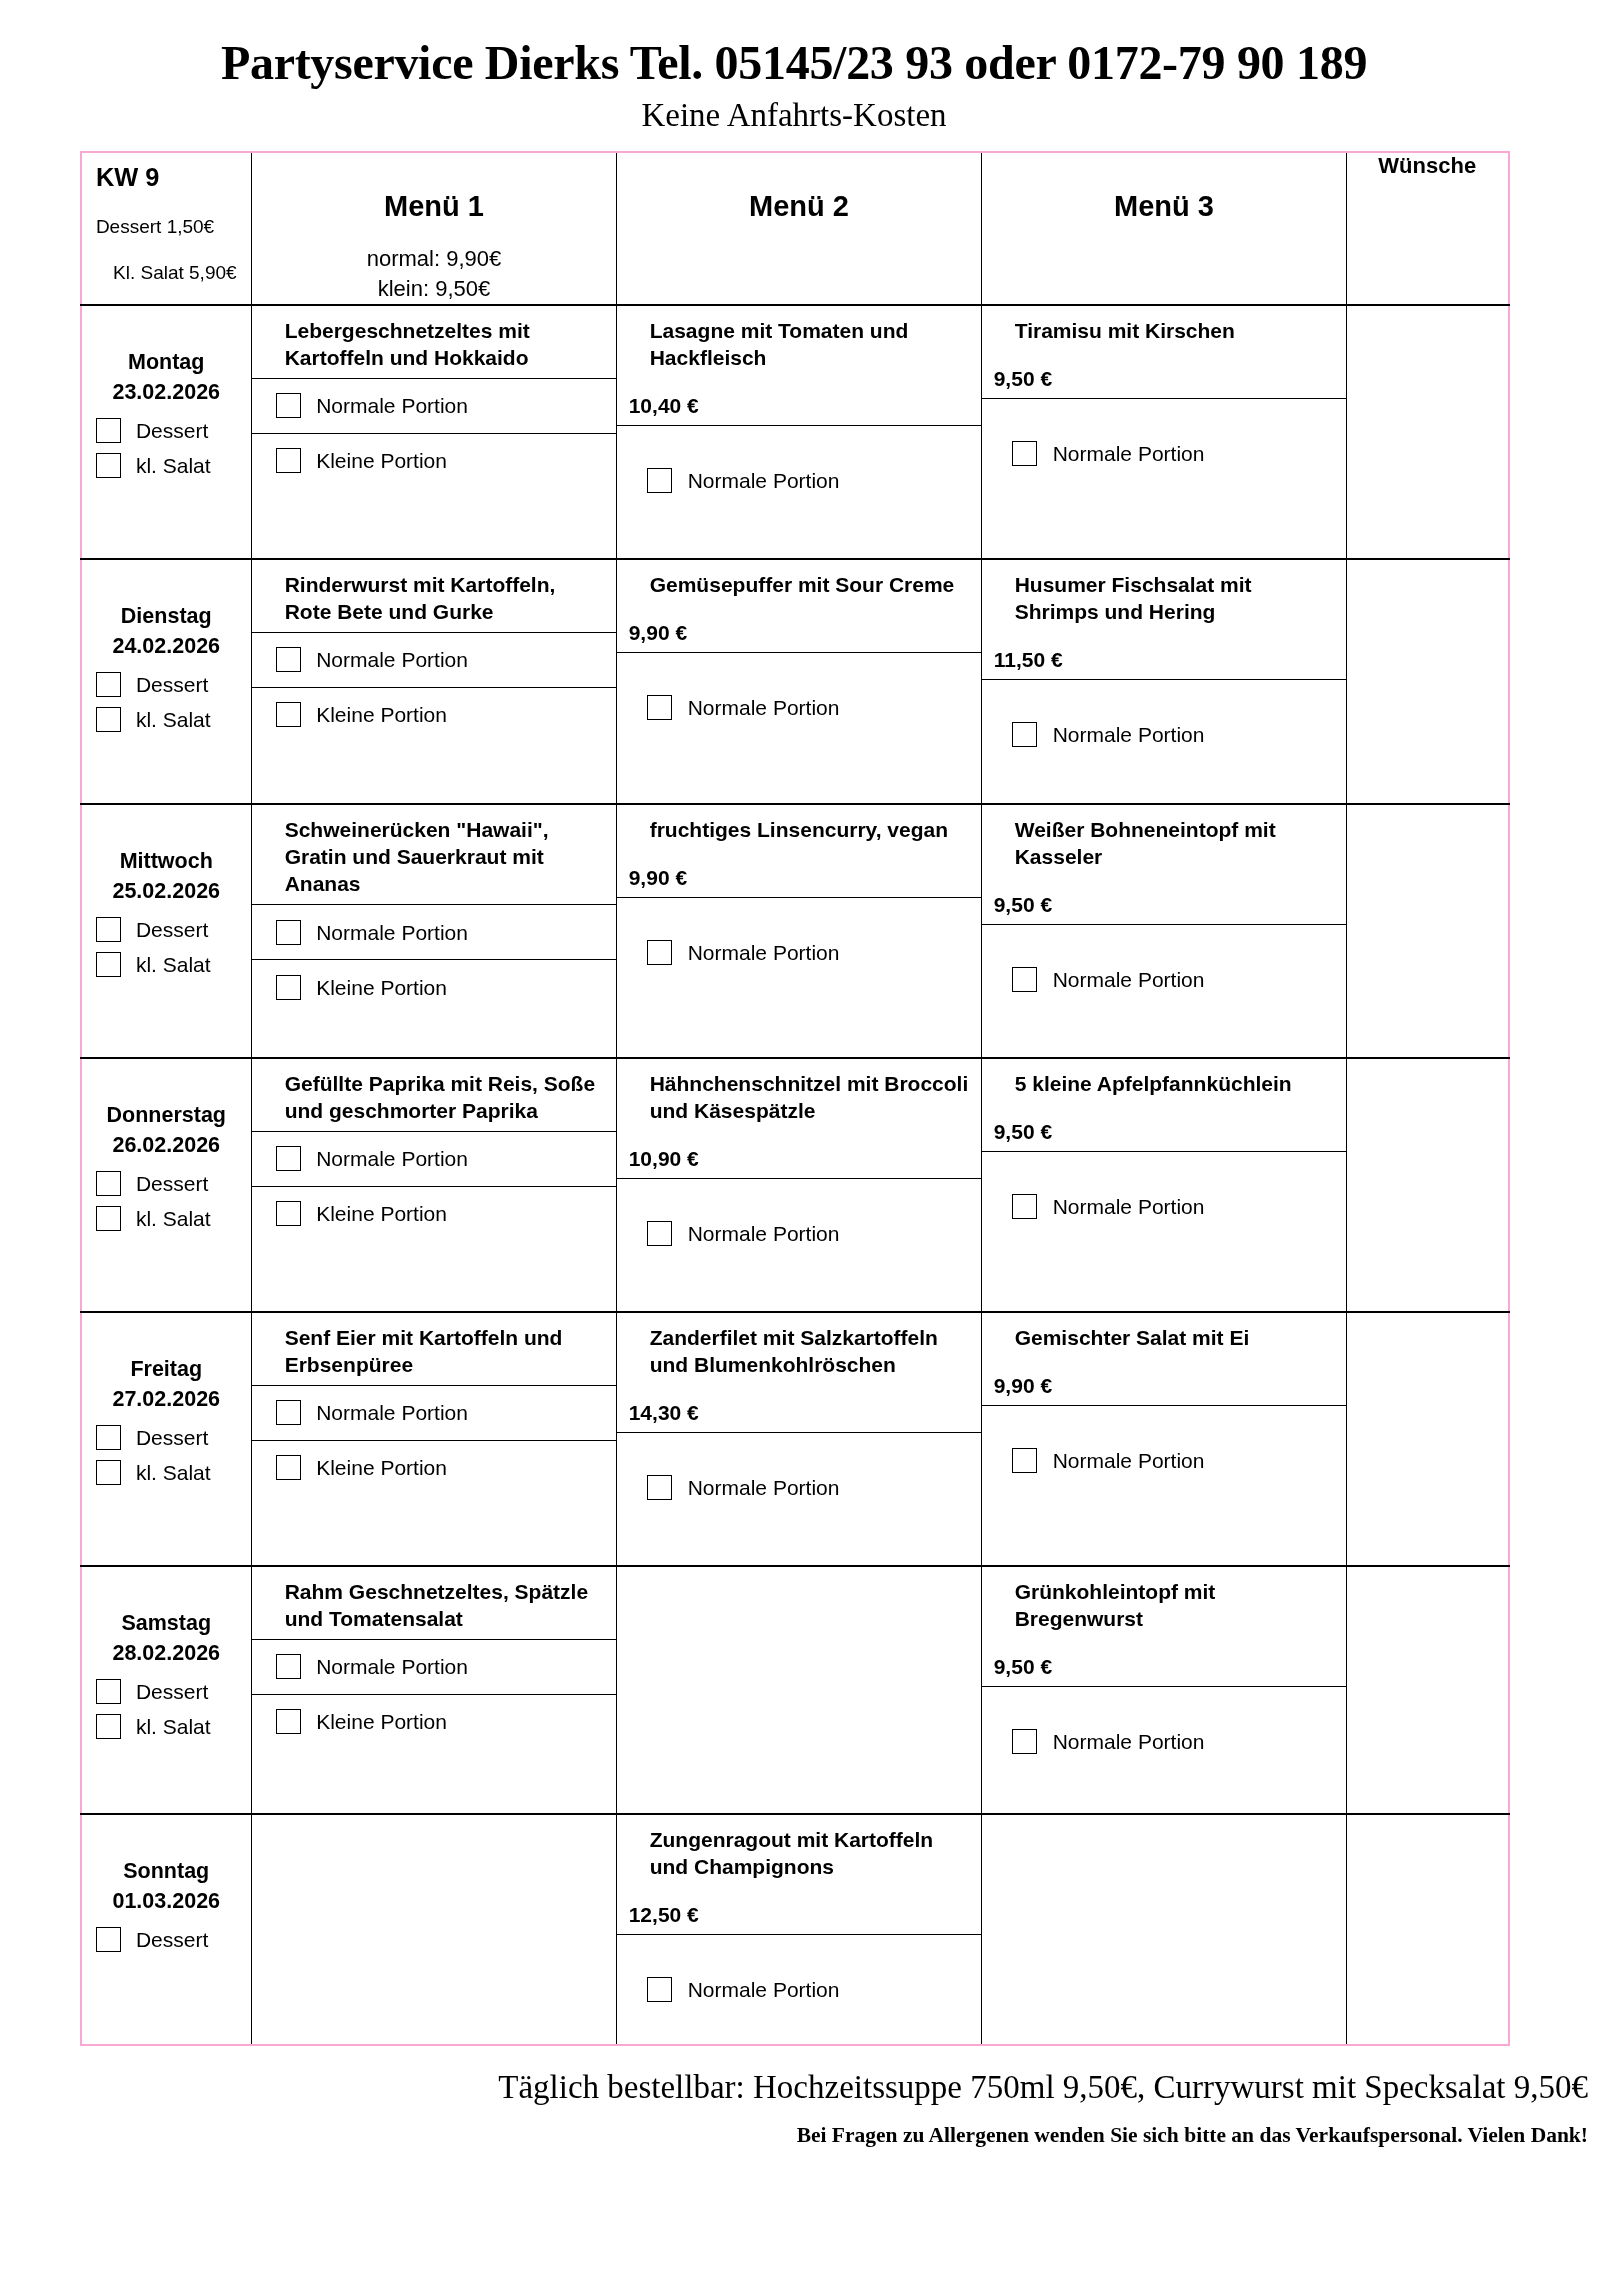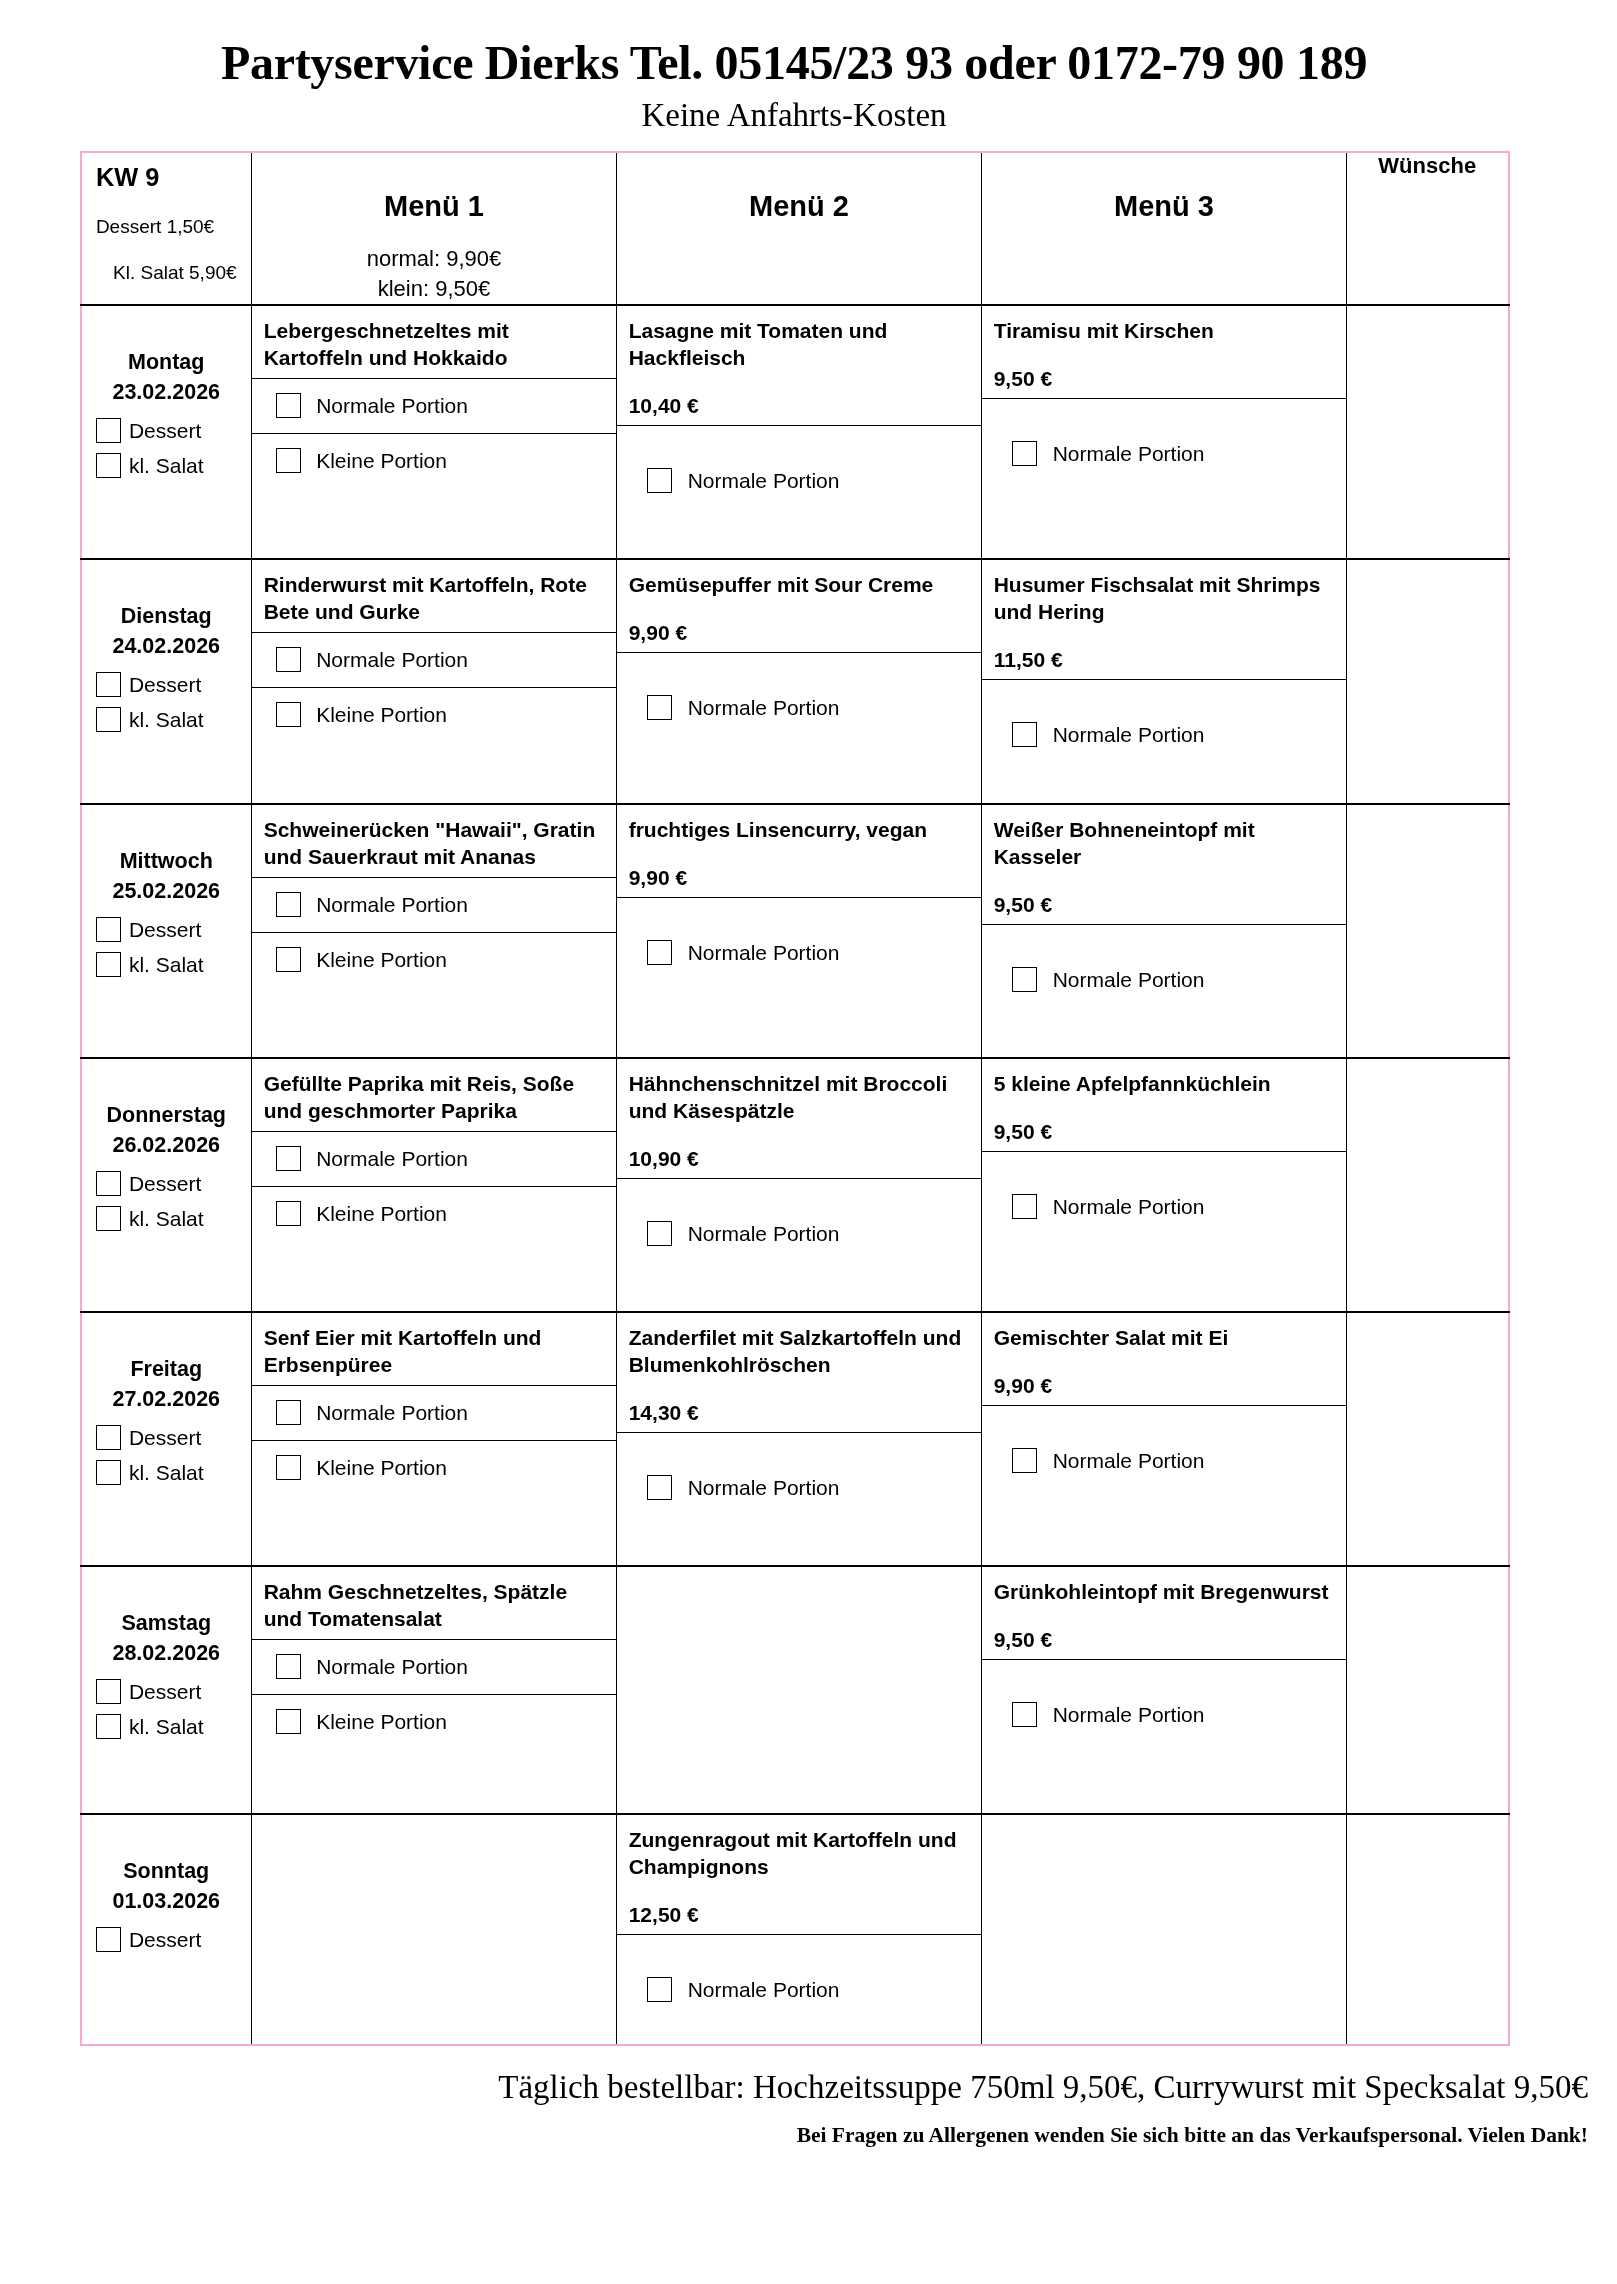--- a/index.html
+++ b/index.html
@@ -126,21 +126,21 @@
     padding-top: 25px;
     padding-bottom: 5.2px;
     margin-top: 17px;
   }
   .day-opts {
     margin-top: auto;
   }
   .day-opt {
     display: flex;
     align-items: center;
-    gap: 8px;
+    gap: 15px;
     padding: 5.2px 0 5.2px 14.4px;
     box-sizing: border-box;
   }
   .day-opt-sp { height: 29px; }
 
   .cb {
     flex: 0 0 auto;
     width: 25px;
     height: 25px;
     border: 1.6px solid #000;
@@ -163,20 +163,21 @@
   }
   .dish-area {
     flex: 1 1 auto;
     padding: 10.4px 11.7px 6.5px 11.7px;
     box-sizing: border-box;
   }
   .dish-name {
     font-size: 21px;
     font-weight: bold;
     line-height: 1.30;
+    margin-left: 21px;
   }
   .dish-price {
     font-size: 21px;
     font-weight: bold;
     line-height: 1.2;
     margin-top: 22px;
   }
 
   
   .portion-row {

